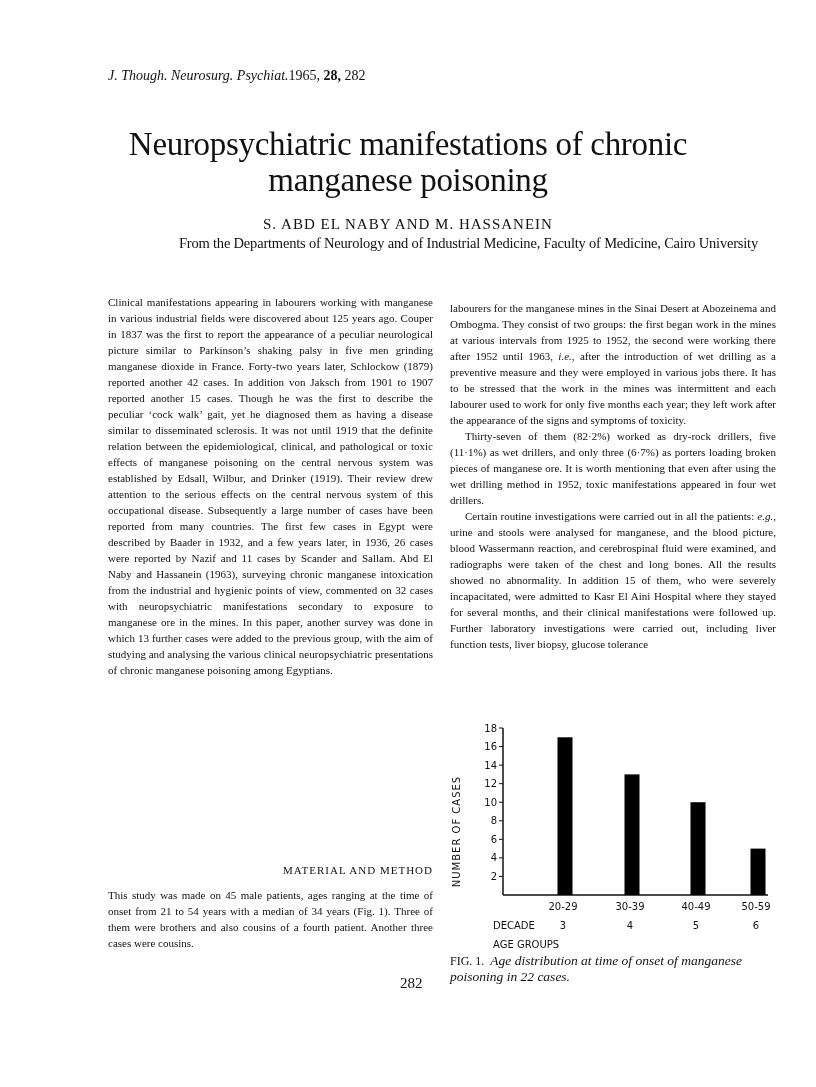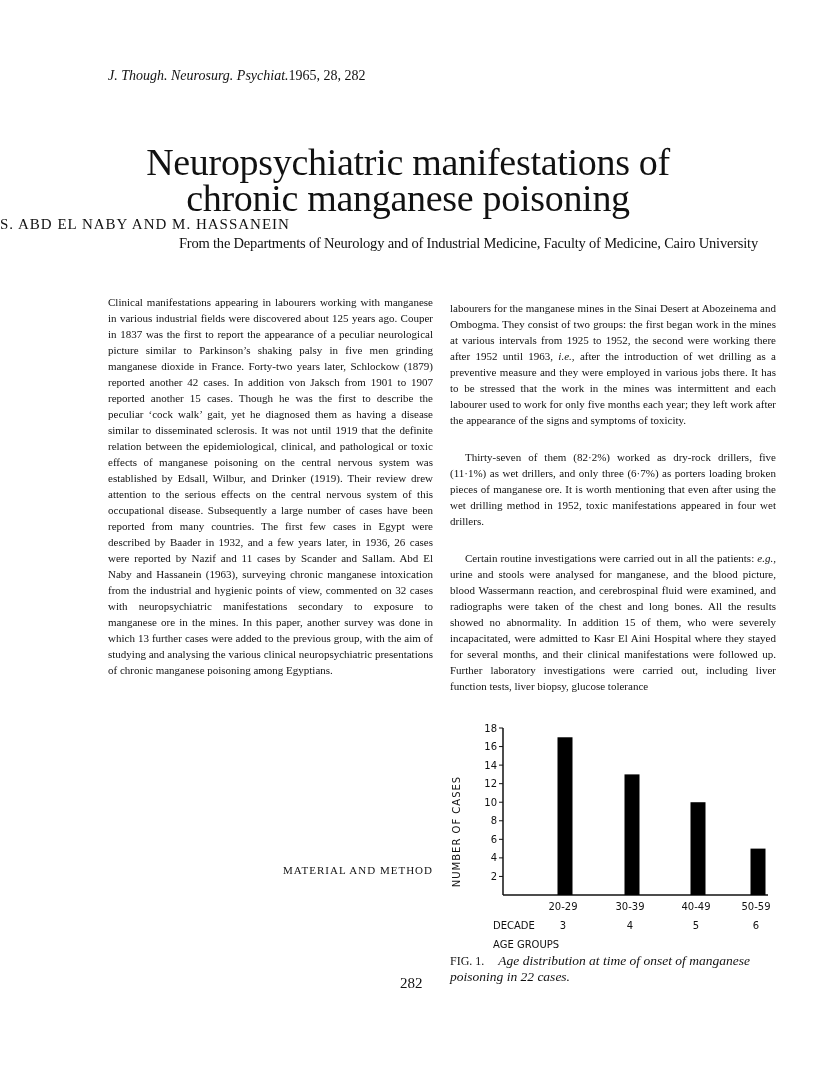--- a/index.html
+++ b/index.html
@@ -1,34 +1,34 @@
 <!DOCTYPE html>
 <html><head>
 <meta charset="utf-8">
 <style>
   html, body { margin:0; padding:0; background:#ffffff; }
   body { width:816px; height:1087px; position:relative; overflow:hidden; color:#111; font-family:"Liberation Serif","DejaVu Serif",serif; }
   .journal { position:absolute; left:108px; top:68px; font-size:14px; font-style:italic; }
-  .journal b { font-style:normal; font-weight:normal;margin-top:18px; }
+  .journal b { font-style:normal; font-weight:bold;margin-top:18px; }
   .journal .nb { font-style:normal; }
-  .title { position:absolute; left:100px; width:616px; top:126px; text-align:center; font-size:38px; line-height:36px; font-family:"Liberation Serif",serif; font-stretch:condensed; letter-spacing:-0.3px;margin-top:18px; }
-  .authors { position:absolute; left:0; width:816px; top:216px; text-align:left; font-size:15px; letter-spacing:1px; }
+  .title { position:absolute; left:100px; width:616px; top:126px; text-align:center; font-size:33px; line-height:36px; font-family:"Liberation Serif",serif; font-stretch:condensed; letter-spacing:-0.3px; }
+  .authors { position:absolute; left:0; width:816px; top:216px; text-align:center; font-size:15px; letter-spacing:1px; }
   .affil { position:absolute; left:118px; width:640px; top:235px; text-align:right; font-size:14.5px; letter-spacing:-0.2px; }
   .col { position:absolute; font-size:11px; line-height:16px; text-align:justify; }
   .col p { margin:0; }
-  .col p.ind { text-indent:15px;margin-top:21px; }
+  .col p.ind { text-indent:15px; }
   #colL { left:108px; top:294px; width:325px; }
   #colL2 { left:108px; top:887px; width:325px; }
   #colR { left:450px; top:300px; width:326px; }
   .sechead { position:absolute; left:108px; width:325px; top:864px; text-align:right; font-size:11px; letter-spacing:1px; }
   .pagenum { position:absolute; left:400px; top:975px; font-size:15px; }
   #chart { position:absolute; left:440px; top:715px; }
   .chart-txt { font-family:"DejaVu Sans","Liberation Sans",sans-serif; font-size:10px; fill:#111; }
   .caption { position:absolute; left:450px; top:953px; width:326px; font-size:13.5px; line-height:16px; font-style:italic; }
-  .caption .fig { font-style:normal; font-variant:small-caps; font-size:12px; margin-right:14px; }
+  .caption .fig { font-style:normal; font-variant:small-caps; font-size:12px; margin-right:6px; }
 </style>
 </head>
 <body>
 
 <div class="journal">
   <span>J. Though. Neurosurg. Psychiat.</span><span class="nb">1965,</span>
   <b>28,</b>
   <span class="nb">282</span>
 </div>
 
@@ -36,20 +36,21 @@
 <div class="authors">S. ABD EL NABY AND M. HASSANEIN</div>
 <div class="affil">From the Departments of Neurology and of Industrial Medicine, Faculty of Medicine, Cairo University</div>
 
 <div class="col" id="colL">
   <p>Clinical manifestations appearing in labourers working with manganese in various industrial fields were discovered about 125 years ago. Couper in 1837 was the first to report the appearance of a peculiar neurological picture similar to Parkinson’s shaking palsy in five men grinding manganese dioxide in France. Forty-two years later, Schlockow (1879) reported another 42 cases. In addition von Jaksch from 1901 to 1907 reported another 15 cases. Though he was the first to describe the peculiar ‘cock walk’ gait, yet he diagnosed them as having a disease similar to disseminated sclerosis. It was not until 1919 that the definite relation between the epidemiological, clinical, and pathological or toxic effects of manganese poisoning on the central nervous system was established by Edsall, Wilbur, and Drinker (1919). Their review drew attention to the serious effects on the central nervous system of this occupational disease. Subsequently a large number of cases have been reported from many countries. The first few cases in Egypt were described by Baader in 1932, and a few years later, in 1936, 26 cases were reported by Nazif and 11 cases by Scander and Sallam. Abd El Naby and Hassanein (1963), surveying chronic manganese intoxication from the industrial and hygienic points of view, commented on 32 cases with neuropsychiatric manifestations secondary to exposure to manganese ore in the mines. In this paper, another survey was done in which 13 further cases were added to the previous group, with the aim of studying and analysing the various clinical neuropsychiatric presentations of chronic manganese poisoning among Egyptians.</p>
 </div>
 
 <div class="sechead">MATERIAL AND METHOD</div>
 
 <div class="col" id="colL2">
+  <p>This study was made on 45 male patients, ages ranging at the time of onset from 21 to 54 years with a median of 34 years (Fig. 1). Three of them were brothers and also cousins of a fourth patient. Another three cases were cousins.</p>
 </div>
 
 <div class="col" id="colR">
   <p><span>labourers for the manganese mines in the Sinai Desert at Abozeinema and Ombogma. They consist of two groups: the first began work in the mines at various intervals from 1925 to 1952, the second were working there after 1952 until 1963, </span><i>i.e.</i><span>, after the introduction of wet drilling as a preventive measure and they were employed in various jobs there. It has to be stressed that the work in the mines was intermittent and each labourer used to work for only five months each year; they left work after the appearance of the signs and symptoms of toxicity.</span></p>
   <p class="ind">Thirty-seven of them (82·2%) worked as dry-rock drillers, five (11·1%) as wet drillers, and only three (6·7%) as porters loading broken pieces of manganese ore. It is worth mentioning that even after using the wet drilling method in 1952, toxic manifestations appeared in four wet drillers.</p>
   <p class="ind"><span>Certain routine investigations were carried out in all the patients: </span><i>e.g.</i><span>, urine and stools were analysed for manganese, and the blood picture, blood Wassermann reaction, and cerebrospinal fluid were examined, and radiographs were taken of the chest and long bones. All the results showed no abnormality. In addition 15 of them, who were severely incapacitated, were admitted to Kasr El Aini Hospital where they stayed for several months, and their clinical manifestations were followed up. Further laboratory investigations were carried out, including liver function tests, liver biopsy, glucose tolerance</span></p>
 </div>
 
 <svg id="chart" width="340" height="235">
   <g id="chart-g">

